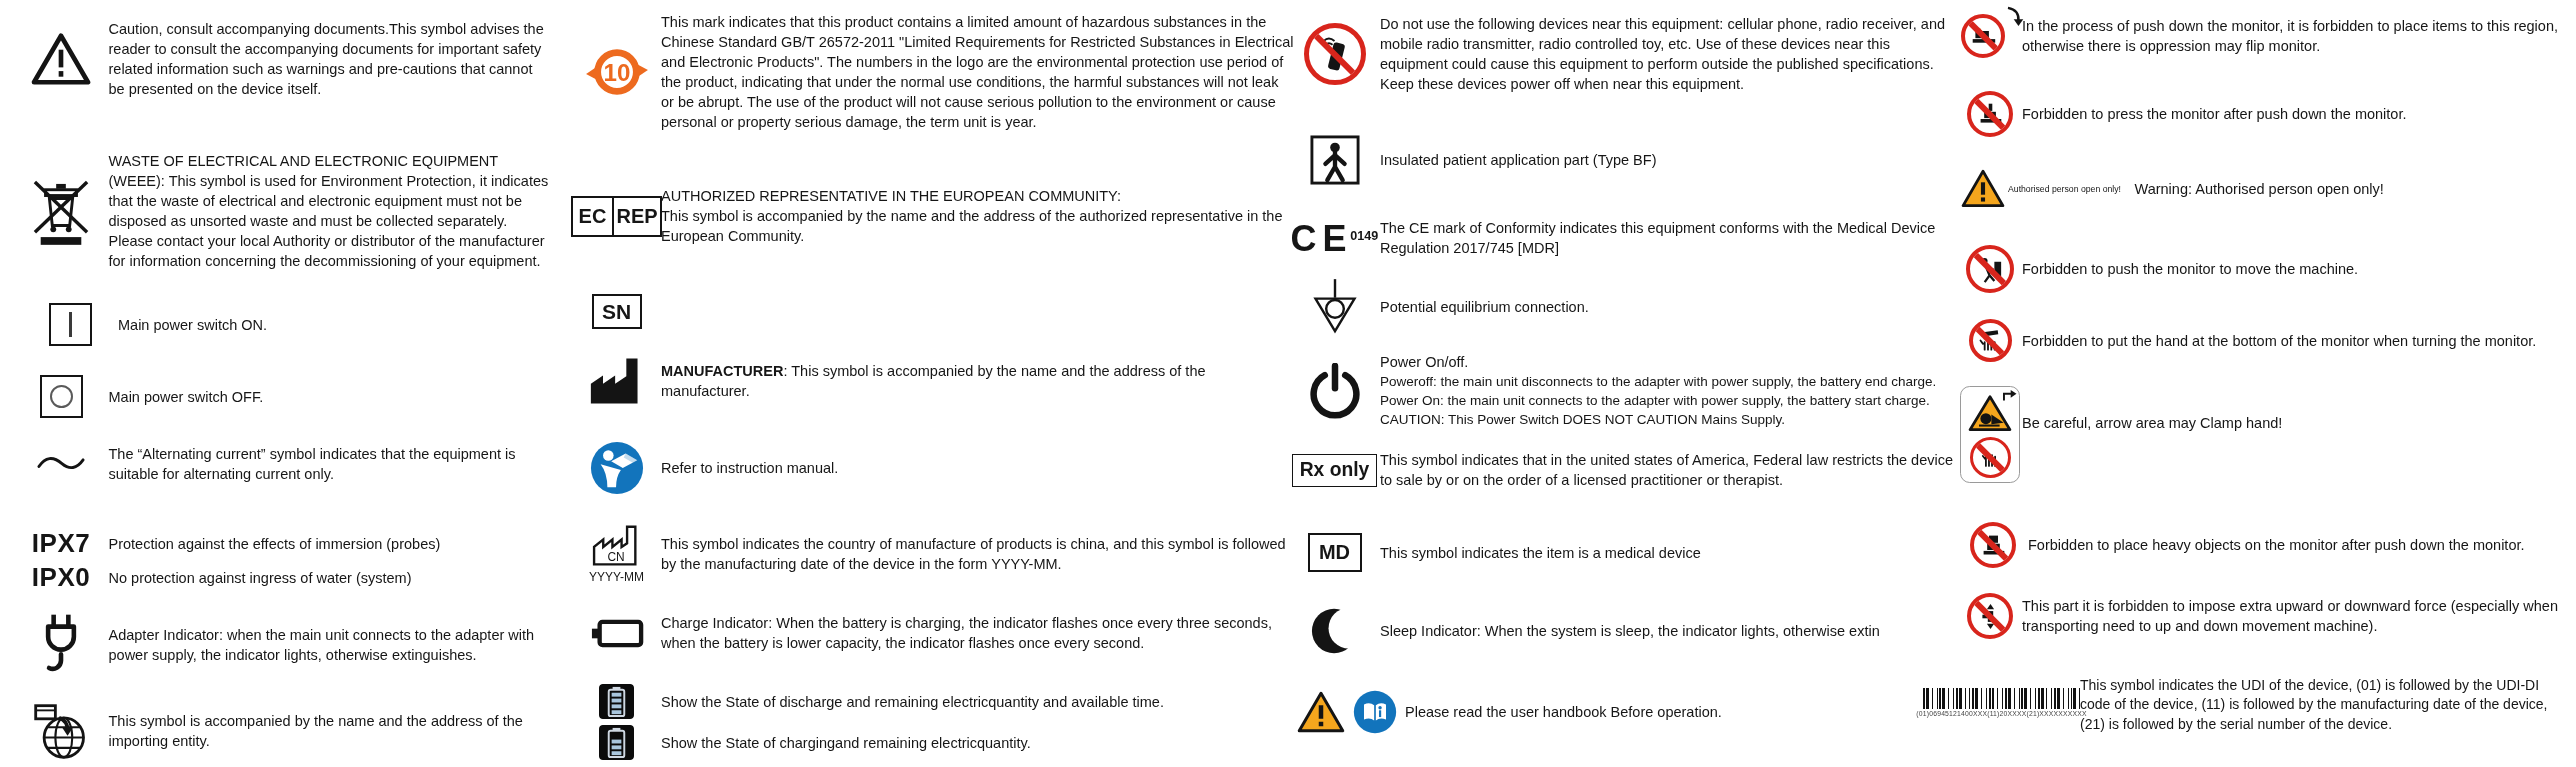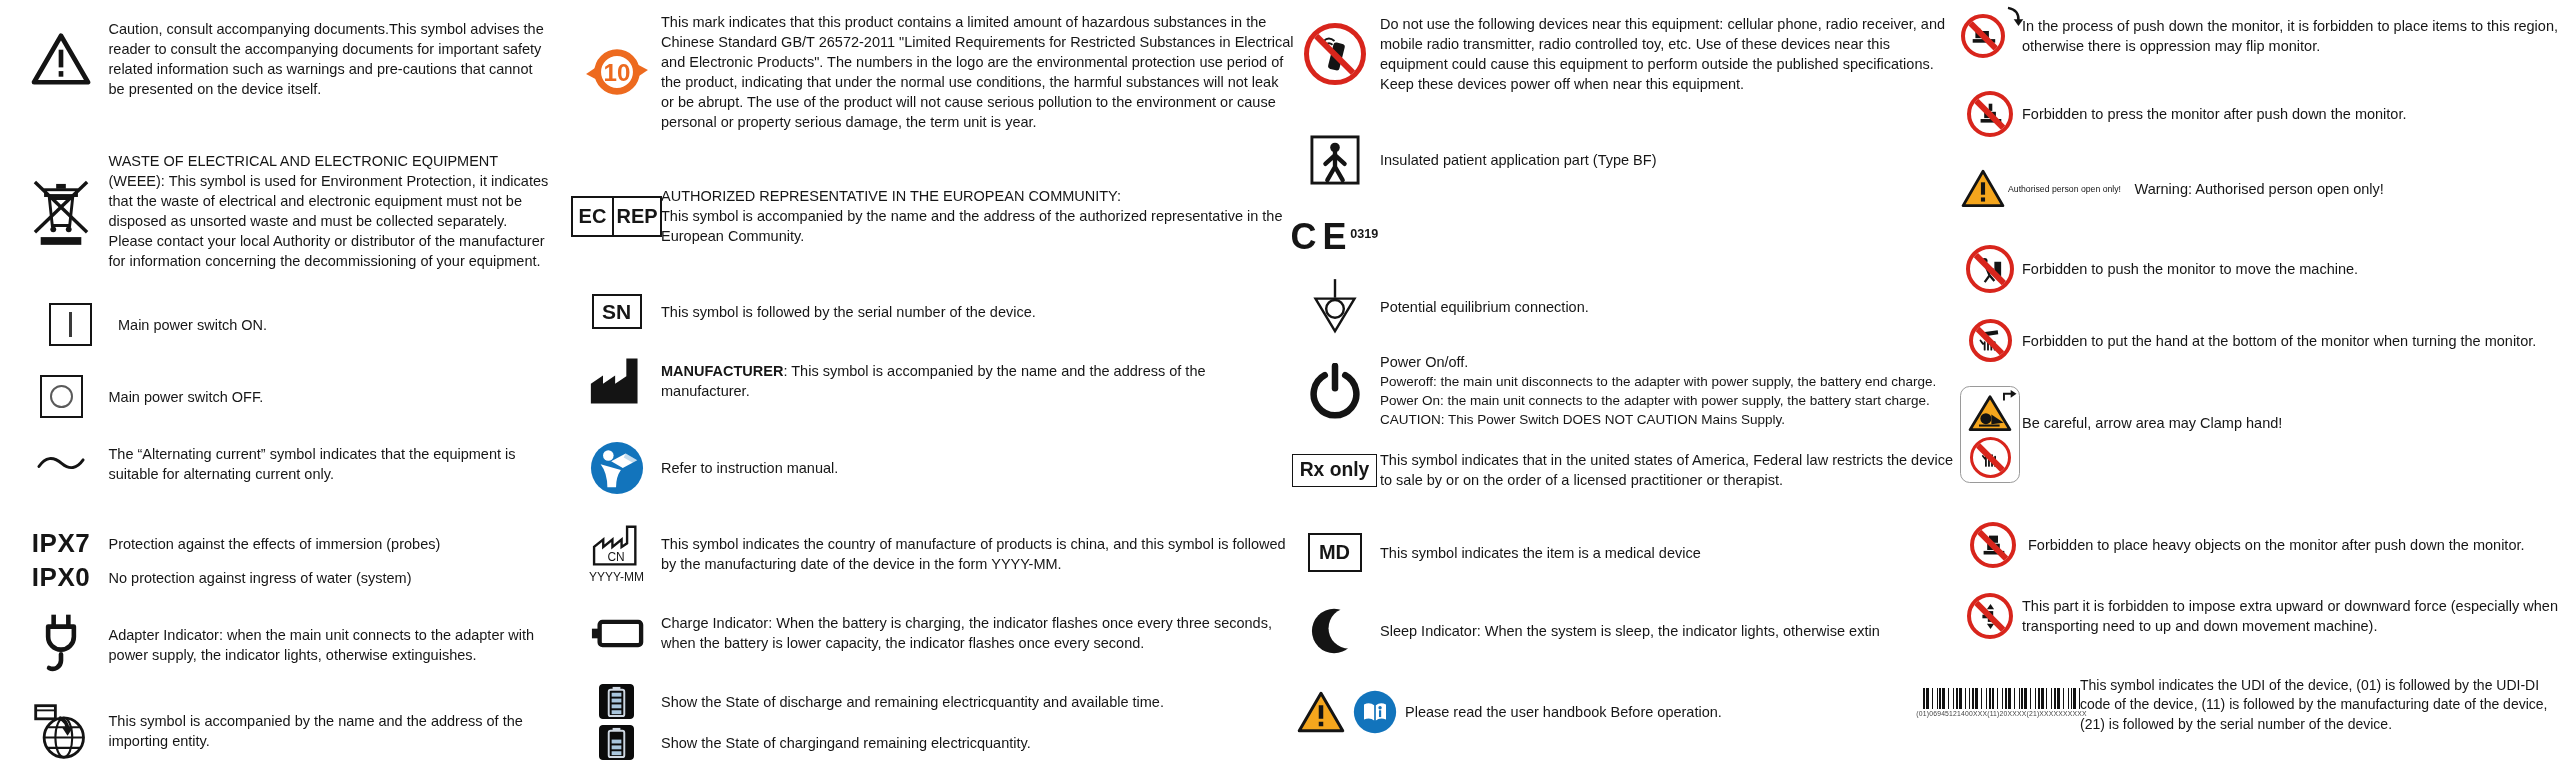--- a/index.html
+++ b/index.html
@@ -165,21 +165,20 @@
   <div class="text" style="width:633px">
     <div>AUTHORIZED REPRESENTATIVE IN THE EUROPEAN COMMUNITY:</div>
     <div>This symbol is accompanied by the name and the address of the authorized representative in the European Community.</div>
   </div>
 </div>
 
 <div class="item" style="left:572px;top:294px;width:730px">
   <div class="icon-cell" style="width:89px">
     <div class="sym-box" style="width:50px;height:35px;font-size:21px">SN</div>
   </div>
-  <div class="text" style="width:633px">This symbol is followed by the serial number of the device.</div>
 </div>
 
 <div class="item" style="left:572px;top:356px;width:730px">
   <div class="icon-cell" style="width:89px">
     <svg width="56" height="50" viewBox="0 0 60 52">
       <path d="M40 2 h12 v48 h-50 v-21 l13 -9 v9 l13 -9 v9 l12 -8 z" fill="#141414"></path>
     </svg>
   </div>
   <div class="text" style="width:633px">
     <span class="bold">MANUFACTURER</span><span>: This symbol is accompanied by the name and the address of the manufacturer.</span>
@@ -269,23 +268,24 @@
       <path d="M26 18 v15 M26 21 l-10 9 M26 21 l10 9 M26 33 l-8 14 M26 33 l8 14" stroke="#141414" stroke-width="4.5" fill="none" stroke-linecap="round"></path>
     </svg>
   </div>
   <div class="text" style="width:580px">Insulated patient application part (Type BF)</div>
 </div>
 
 <div class="item" style="left:1289px;top:218px;width:676px">
   <div class="icon-cell" style="width:91px">
     <div class="cemark">
       <span class="ce-letters">CE</span>
-      <span class="ce-num">0319</span>
-    </div>
-  </div>
+      <span class="ce-num">0149</span>
+    </div>
+  </div>
+  <div class="text" style="width:580px">The CE mark of Conformity indicates this equipment conforms with the Medical Device Regulation 2017/745 [MDR]</div>
 </div>
 
 <div class="item" style="left:1289px;top:278px;width:676px">
   <div class="icon-cell" style="width:91px">
     <svg width="52" height="58" viewBox="0 0 56 62">
       <line x1="28" y1="1" x2="28" y2="21" stroke="#141414" stroke-width="2.6"></line>
       <polygon points="7,22 49,22 28,57" fill="none" stroke="#141414" stroke-width="2.6"></polygon>
       <circle cx="28" cy="33" r="9.5" fill="none" stroke="#141414" stroke-width="2.6"></circle>
     </svg>
   </div>

